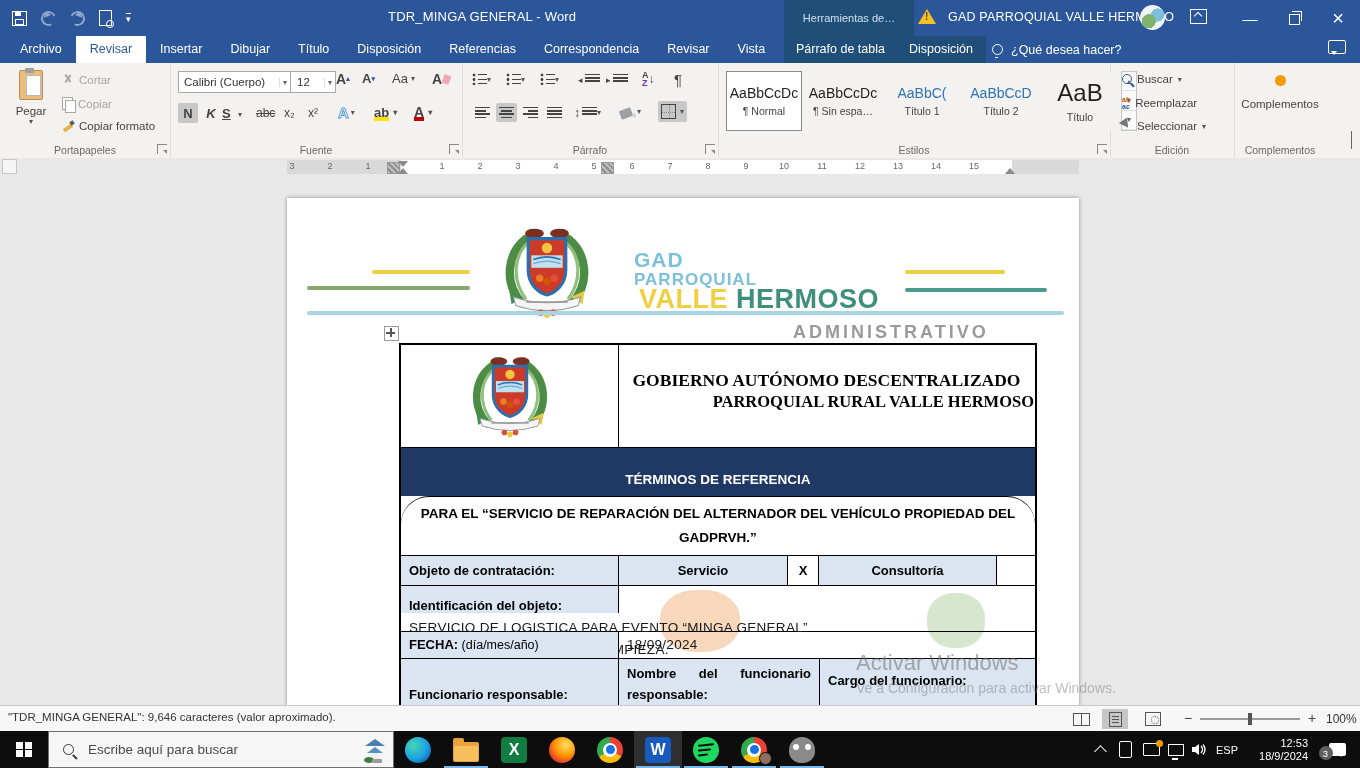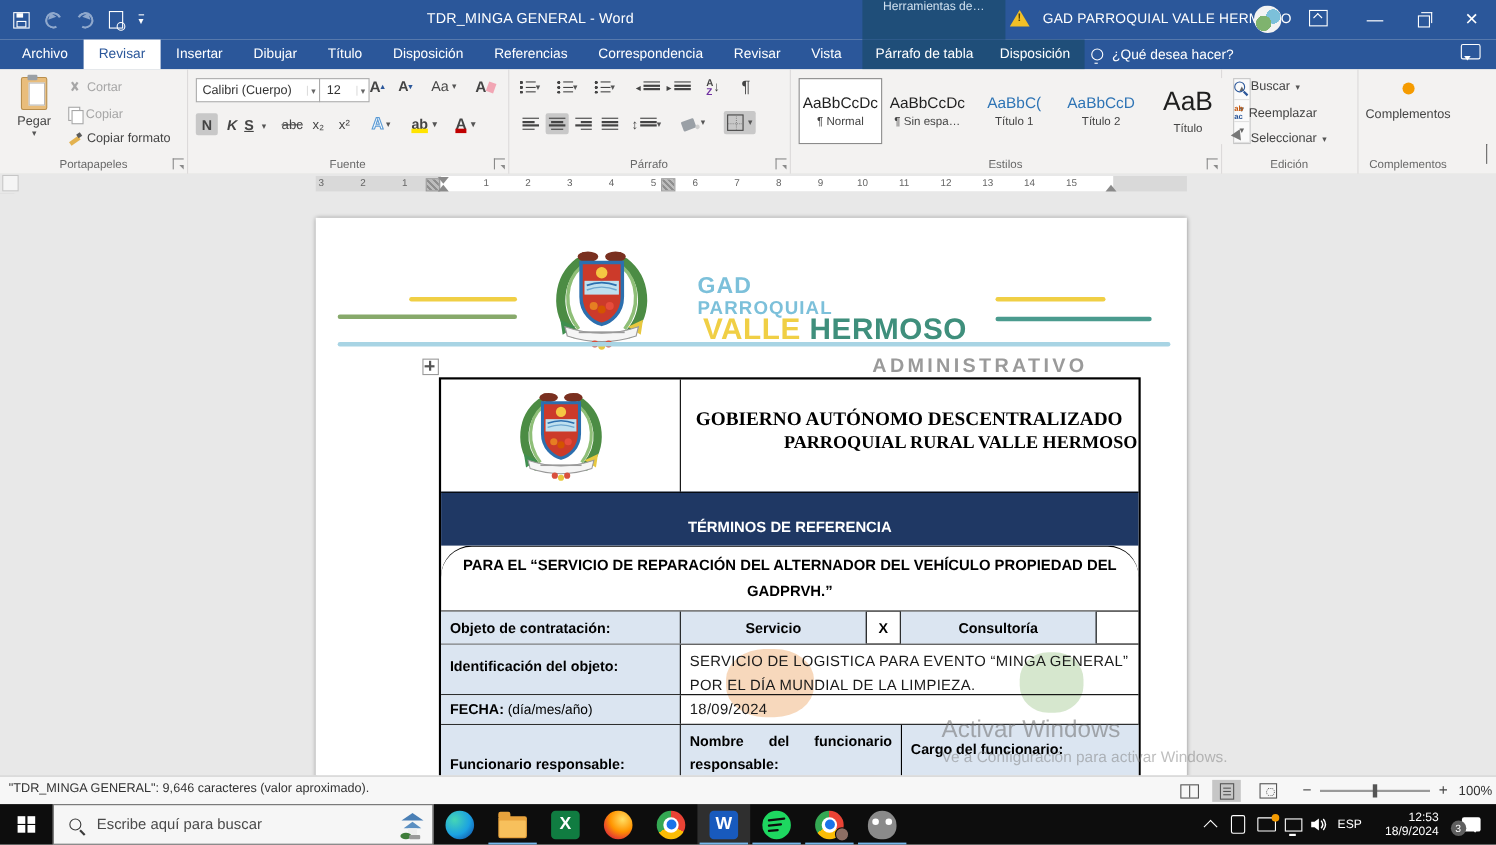--- a/index.html
+++ b/index.html
@@ -14,21 +14,21 @@
   .ic-save:after{content:"";position:absolute;left:2px;bottom:0;width:7px;height:4px;border:1px solid #fff;}
   .ic-undo,.ic-redo{width:11px;height:11px;border:2px solid #8fa8cc;border-radius:50%;position:relative;}
   .ic-undo{border-right-color:transparent;transform:rotate(20deg);}
   .ic-redo{border-left-color:transparent;transform:rotate(-20deg);}
   .ic-undo:after{content:"";position:absolute;left:-3px;top:-4px;border:4px solid transparent;border-bottom:5px solid #8fa8cc;transform:rotate(-40deg);}
   .ic-redo:after{content:"";position:absolute;right:-3px;top:-4px;border:4px solid transparent;border-bottom:5px solid #8fa8cc;transform:rotate(40deg);}
   .ic-preview{width:11px;height:14px;border:1.5px solid #fff;position:relative;background:transparent;}
   .ic-preview:after{content:"";position:absolute;right:-3px;bottom:-3px;width:6px;height:6px;border:1.5px solid #fff;border-radius:50%;}
   .qat-caret{font-size:9px;color:#fff;border-top:1.5px solid #fff;padding-top:1px;line-height:8px;}
   .win-title{position:absolute;left:388px;top:9px;font-size:13px;color:#fff;letter-spacing:.2px;}
-  .ctx-panel-top{position:absolute;left:784px;top:0;width:130px;height:36px;background:#1f4e79;display:flex;align-items:flex-start;justify-content:center;}
+  .ctx-panel-top{position:absolute;left:784px;top:0;width:130px;height:36px;background:#1f4e79;display:flex;align-items:center;justify-content:center;}
   .ctx-label{font-size:11px;color:#cfe0ef;white-space:nowrap;overflow:hidden;}
   .warn-tri{position:absolute;left:918px;top:9px;width:0;height:0;border-left:9px solid transparent;border-right:9px solid transparent;border-bottom:15px solid #f2c027;}
   .warn-tri:after{content:"!";position:absolute;left:-2px;top:2px;font-size:10px;font-weight:bold;color:#5a4300;}
   .account-name{position:absolute;left:948px;top:10px;font-size:12.5px;color:#fff;letter-spacing:.2px;}
   .avatar{position:absolute;left:1140px;top:5px;width:25px;height:25px;border-radius:50%;
     background:radial-gradient(circle at 35% 65%,#7fb36e 0 30%,transparent 31%),radial-gradient(circle at 70% 40%,#7cc0da 0 28%,transparent 29%),#f3f3f3;}
   .ic-ribbonopt{position:absolute;left:1190px;top:9px;width:15px;height:13px;border:1.5px solid #fff;}
   .ic-ribbonopt:after{content:"";position:absolute;left:4px;top:3px;width:5px;height:5px;border-top:1.5px solid #fff;border-right:1.5px solid #fff;transform:rotate(-45deg);}
   .winbtn{position:absolute;top:0;width:44px;height:36px;display:flex;align-items:center;justify-content:center;color:#fff;font-size:15px;}
   .ic-restore{width:9px;height:9px;border:1.2px solid #fff;position:relative;margin-top:2px;}
@@ -602,21 +602,21 @@
         </div>
 
         <div class="trow" style="height:29px;">
           <div class="tcell bluecell lbl" style="width:218px;line-height:29px;padding-left:8px;">Objeto de contratación:</div>
           <div class="tcell bluecell lbl" style="width:169px;line-height:29px;text-align:center;">Servicio</div>
           <div class="tcell lbl" style="width:31px;line-height:29px;text-align:center;">X</div>
           <div class="tcell bluecell lbl" style="width:178px;line-height:29px;text-align:center;">Consultoría</div>
           <div class="tcell" style="width:38px;"></div>
         </div>
 
-        <div class="trow" style="height:45px;">
+        <div class="trow" style="height:45px;flex-direction:column;">
           <div class="tcell bluecell lbl" style="width:218px;padding:12px 0 0 8px;">Identificación del objeto:</div>
           <div class="tcell lighttxt" style="width:416px;padding:4px 0 0 8px;line-height:22px;">
             <div>SERVICIO DE LOGISTICA PARA EVENTO “MINGA GENERAL”</div>
             <div>POR EL DÍA MUNDIAL DE LA LIMPIEZA.</div>
           </div>
         </div>
 
         <div class="trow" style="height:26px;">
           <div class="tcell bluecell" style="width:218px;line-height:26px;padding-left:8px;font-size:12.5px;">
             <span class="lbl">FECHA:</span>

